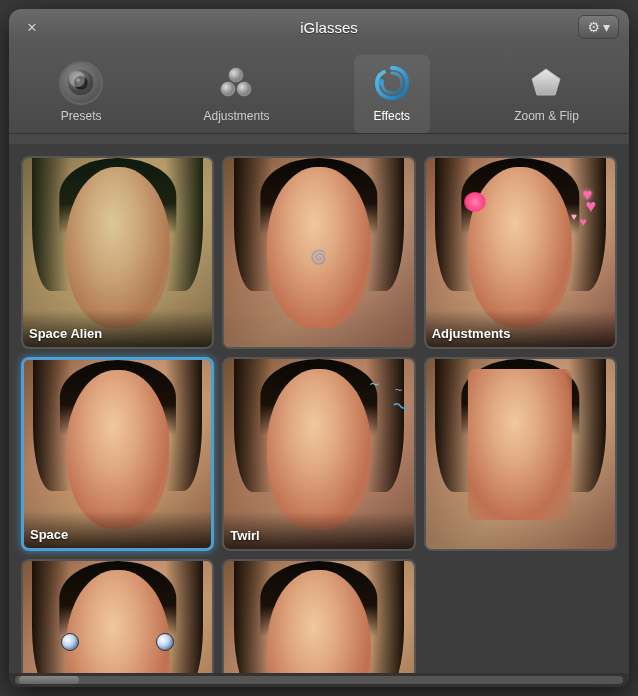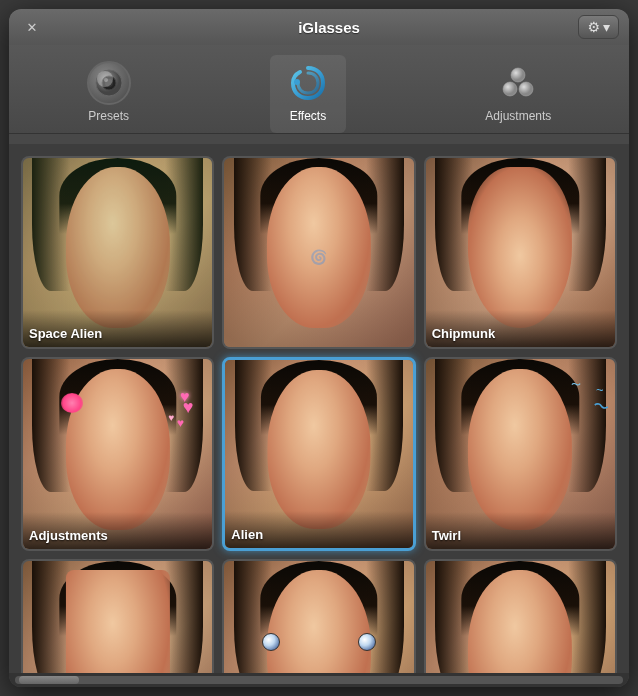--- a/index.html
+++ b/index.html
@@ -31,21 +31,21 @@
       display: flex;
       align-items: center;
       justify-content: center;
       position: relative;
       border-radius: 12px 12px 0 0;
     }
 
     .titlebar-title {
       color: #ffffff;
       font-size: 15px;
-      font-weight: 700;
+      font-weight: 400;
       text-shadow: 0 1px 1px rgba(0,0,0,0.5);
       margin-left: 20px;
     }
 
     .close-btn {
       position: absolute;
       left: 14px;
       width: 18px;
       height: 18px;
       background: transparent;
@@ -350,56 +350,70 @@
             <radialGradient id="camGrad" cx="40%" cy="35%">
               <stop offset="0%" stop-color="#999"></stop>
               <stop offset="100%" stop-color="#444"></stop>
             </radialGradient>
           </defs>
         </svg>
       </div>
       <span class="toolbar-item-label">Presets</span>
     </div>
 
+    <div class="toolbar-item">
+      <div class="icon-adjustments">
+        <svg width="40" height="36" viewBox="0 0 40 36">
+          <defs>
+            <radialGradient id="dotGrad" cx="35%" cy="35%">
+              <stop offset="0%" stop-color="#dddddd"></stop>
+              <stop offset="100%" stop-color="#888888"></stop>
+            </radialGradient>
+          </defs>
+
+          <circle cx="12" cy="24" r="7" fill="url(#dotGrad)" stroke="#aaa" stroke-width="0.5"></circle>
+          <circle cx="28" cy="24" r="7" fill="url(#dotGrad)" stroke="#aaa" stroke-width="0.5"></circle>
+          <circle cx="20" cy="10" r="7" fill="url(#dotGrad)" stroke="#aaa" stroke-width="0.5"></circle>
+        </svg>
+      </div>
+      <span class="toolbar-item-label">Adjustments</span>
+    </div>
+
     <div class="toolbar-item active">
       <div class="icon-effects">
         <svg class="swirl-icon" viewBox="0 0 38 38">
           <defs>
             <linearGradient id="swirlGrad" x1="0%" y1="0%" x2="100%" y2="100%">
               <stop offset="0%" stop-color="#60c8e8"></stop>
               <stop offset="50%" stop-color="#3a9fd4"></stop>
               <stop offset="100%" stop-color="#1a6fa8"></stop>
             </linearGradient>
           </defs>
           <path d="M19 4 C28 4, 34 10, 34 19 C34 28, 28 34, 19 34 C10 34, 4 28, 4 19 C4 14, 7 10, 11 8" fill="none" stroke="url(#swirlGrad)" stroke-width="4" stroke-linecap="round"></path>
           <path d="M19 9 C25 9, 29 13, 29 19 C29 25, 25 29, 19 29 C13 29, 9 25, 9 19" fill="none" stroke="url(#swirlGrad)" stroke-width="3" stroke-linecap="round" opacity="0.7"></path>
           <circle cx="8" cy="18" r="3" fill="#3a9fd4"></circle>
         </svg>
       </div>
       <span class="toolbar-item-label">Effects</span>
     </div>
 
     <div class="toolbar-item">
-      <div class="icon-adjustments">
-        <svg width="40" height="36" viewBox="0 0 40 36">
+      <div class="icon-zoom">
+        <svg width="34" height="34" viewBox="0 0 34 34">
           <defs>
-            <radialGradient id="dotGrad" cx="35%" cy="35%">
-              <stop offset="0%" stop-color="#dddddd"></stop>
-              <stop offset="100%" stop-color="#888888"></stop>
-            </radialGradient>
+            <linearGradient id="pentGrad" x1="0%" y1="0%" x2="0%" y2="100%">
+              <stop offset="0%" stop-color="#e8e8e8"></stop>
+              <stop offset="100%" stop-color="#aaaaaa"></stop>
+            </linearGradient>
           </defs>
-
-          <circle cx="12" cy="24" r="7" fill="url(#dotGrad)" stroke="#aaa" stroke-width="0.5"></circle>
-          <circle cx="28" cy="24" r="7" fill="url(#dotGrad)" stroke="#aaa" stroke-width="0.5"></circle>
-          <circle cx="20" cy="10" r="7" fill="url(#dotGrad)" stroke="#aaa" stroke-width="0.5"></circle>
+          <polygon points="17,3 31,13 26,29 8,29 3,13" fill="url(#pentGrad)" stroke="#bbb" stroke-width="1"></polygon>
         </svg>
       </div>
-      <span class="toolbar-item-label">Adjustments</span>
+      <span class="toolbar-item-label">Zoom &amp; Flip</span>
     </div>
-
   </div>
 
   <div style="background: #3d3d3d; padding: 0; display:flex; justify-content: center; margin-top: 0; position:relative; height:10px; background: #484848;">
     <div style="position:absolute; top:0; left:50%; transform:translateX(-55px); width:0; height:0; border-left:10px solid transparent; border-right:10px solid transparent; border-top: 10px solid #484848;"></div>
   </div>
 
   <div class="content-area">
     <div class="effects-grid">
 
       <div class="effect-item">
@@ -417,29 +431,20 @@
         <div class="photo-face" style="background: linear-gradient(135deg, #7a5a3a 0%, #b48060 30%, #c49878 60%, #a07060 100%);">
           <div class="hair-overlay"></div>
           <div class="hair-side-left"></div>
           <div class="hair-side-right"></div>
           <div class="face-highlight"></div>
 
           <div style="position:absolute; top:48%; left:50%; transform:translateX(-50%); font-size:14px; color:rgba(0,0,0,0.3);">🌀</div>
         </div>
       </div>
 
-      <div class="effect-item">
-        <div class="photo-face" style="background: linear-gradient(135deg, #856045 0%, #c09070 30%, #d4a888 60%, #b07858 100%);">
-          <div class="hair-overlay"></div>
-          <div class="hair-side-left"></div>
-          <div class="hair-side-right"></div>
-          <div class="face-highlight" style="background: radial-gradient(ellipse at 50% 55%, #f0c8a0 0%, #e0a880 30%, #c07050 70%, transparent 100%); border-radius: 45% 45% 55% 55%;"></div>
-        </div>
-        <div class="effect-label">Chipmunk</div>
-      </div>
 
       <div class="effect-item">
         <div class="photo-face" style="background: linear-gradient(135deg, #906040 0%, #c49070 30%, #d4a880 60%, #a87060 100%);">
           <div class="hair-overlay"></div>
           <div class="hair-side-left"></div>
           <div class="hair-side-right"></div>
           <div class="face-highlight"></div>
           <div class="effect-overlay lovestruck-overlay"></div>
 
           <div style="position:absolute; top:18%; left:20%; width:22px; height:20px; background:radial-gradient(circle, #ff80b0 0%, #ff4488 60%, transparent 100%); border-radius:50%;"></div>
@@ -449,21 +454,21 @@
         <div class="effect-label">Adjustments</div>
       </div>
 
       <div class="effect-item selected">
         <div class="photo-face" style="background: linear-gradient(135deg, #8a6040 0%, #c49070 30%, #d4a878 60%, #b08060 100%);">
           <div class="hair-overlay"></div>
           <div class="hair-side-left"></div>
           <div class="hair-side-right"></div>
           <div class="face-highlight"></div>
         </div>
-        <div class="effect-label">Alien</div>
+        <div class="effect-label">Space</div>
       </div>
 
       <div class="effect-item">
         <div class="photo-face" style="background: linear-gradient(135deg, #7a5838 0%, #b48060 30%, #c49070 60%, #a07060 100%);">
           <div class="hair-overlay"></div>
           <div class="hair-side-left"></div>
           <div class="hair-side-right"></div>
           <div class="face-highlight"></div>
 
           <div style="position:absolute; top:12%; right:6%; font-size:13px; color:#5ab4e8;">~</div>

